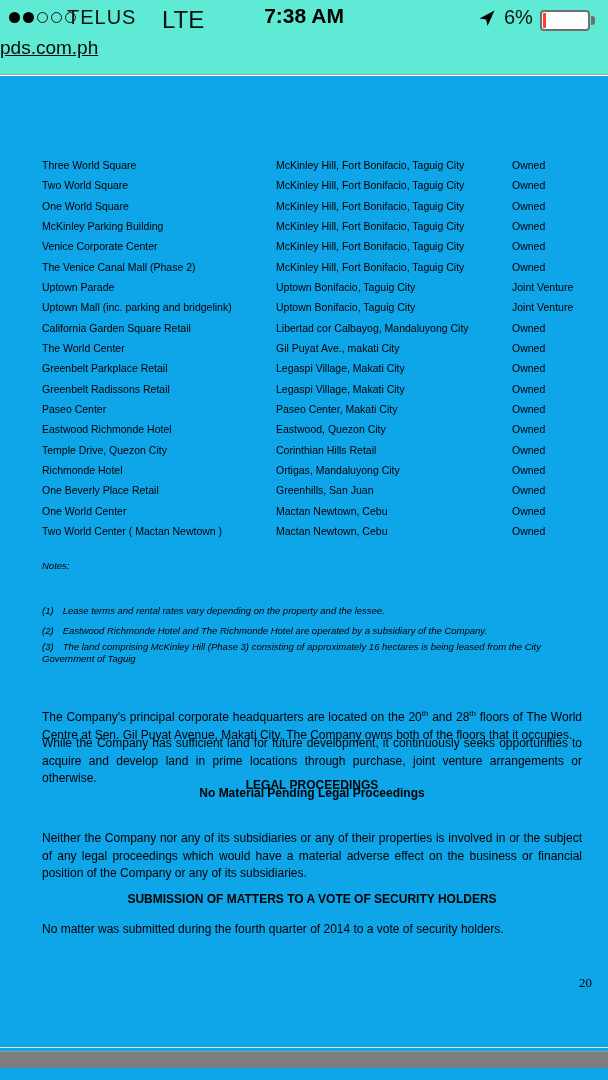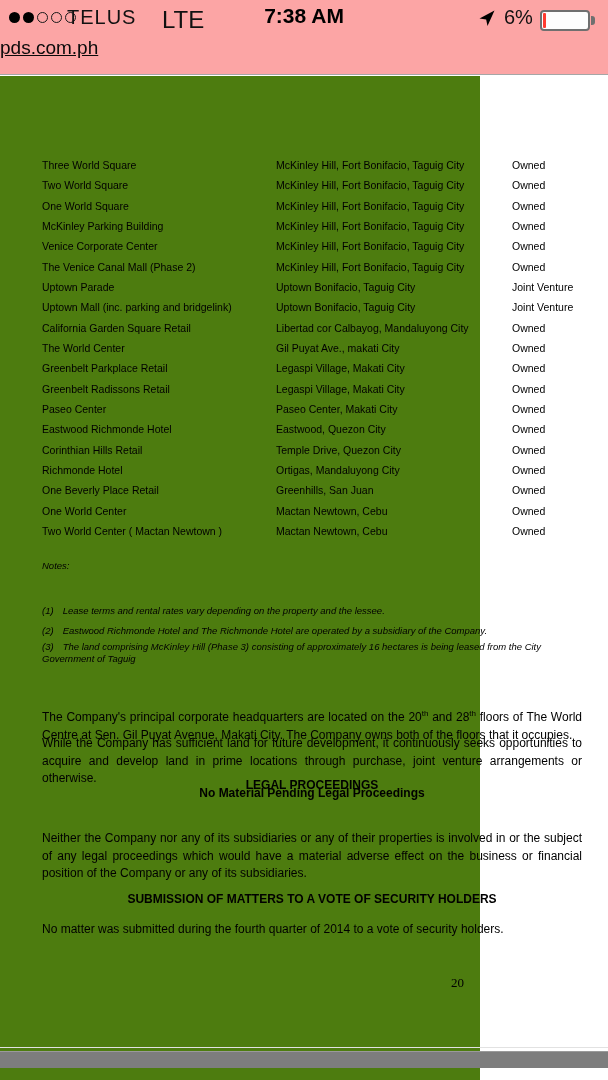--- a/index.html
+++ b/index.html
@@ -2,40 +2,40 @@
 <html><head>
 <meta charset="utf-8">
 <style>
   * { margin:0; padding:0; box-sizing:border-box; }
   html,body { width:608px; height:1080px; background:#fff; }
   body { font-family:"Liberation Sans", sans-serif; color:#000; position:relative; overflow:hidden; }
 
   
   .statusbar {
     position:absolute; top:0; left:0; width:608px; height:75px;
-    background:#fca5a5; border-bottom:1px solid #a6a6a6;
+    background:#5eead4; border-bottom:1px solid #a6a6a6;
   }
   .signal-dots { position:absolute; left:9px; top:12px; display:flex; gap:3px; }
   .dot { width:11px; height:11px; border-radius:50%; }
   .dot.filled { background:#000; }
   .dot.hollow { border:1.5px solid #1a1a1a; background:transparent; }
   .carrier { position:absolute; left:67px; top:6px; font-size:20px; letter-spacing:1px; color:#111; }
   .network { position:absolute; left:162px; top:6px; font-size:24px; color:#111; }
   .clock   { position:absolute; left:0; right:0; top:4px; text-align:center; font-size:21px; font-weight:700; color:#000; }
   .loc-arrow { position:absolute; left:477px; top:8px; width:20px; height:20px; }
   .batt-pct { position:absolute; left:504px; top:6px; font-size:20px; color:#111; }
   .battery { position:absolute; left:540px; top:10px; width:50px; height:21px;
              border:2px solid #6f6f6f; border-radius:4px; background:#fdfdfd; }
   .battery .level { position:absolute; left:1px; top:1px; bottom:1px; width:3px; background:#ff3b30; border-radius:1px; }
   .battery-cap { position:absolute; left:591px; top:16px; width:4px; height:9px; background:#6f6f6f;
                  border-radius:0 3px 3px 0; }
   .urlbar { position:absolute; left:0; right:0; top:37px; font-size:19px; color:#0a0a0a;text-decoration:underline; }
 
   
-  .page { position:absolute; top:76px; left:0; width:480px; height:1004px; background:#4d7c0f; }
+  .page { position:absolute; top:76px; left:0; width:608px; height:1004px; background:#0ea5e9; }
 
   .prop-table { position:absolute; top:79px; left:42px; right:20px; }
   .t-row { display:grid; grid-template-columns:234px 236px 1fr; height:20.33px; align-items:center; }
   .t-cell { font-size:10.5px; white-space:nowrap; color:#000; }
 
   .notes-label { position:absolute; top:484px; left:42px; font-size:9.5px; font-style:italic;text-align:right; }
   .note { position:absolute; left:42px; width:544px; font-size:9.5px; font-style:italic; line-height:12px; }
   .note .num { margin-right:9px; }
   .note-0 { top:529px; } .note-1 { top:549px; } .note-2 { top:565px; }
 
@@ -151,22 +151,22 @@
         <div class="t-cell c-name">Paseo Center</div>
         <div class="t-cell c-location">Paseo Center, Makati City</div>
         <div class="t-cell c-status">Owned</div>
       </div>
       <div class="t-row">
         <div class="t-cell c-name">Eastwood Richmonde Hotel</div>
         <div class="t-cell c-location">Eastwood, Quezon City</div>
         <div class="t-cell c-status">Owned</div>
       </div>
       <div class="t-row">
+        <div class="t-cell c-location">Temple Drive, Quezon City</div>
         <div class="t-cell c-name">Corinthian Hills Retail</div>
-        <div class="t-cell c-location">Temple Drive, Quezon City</div>
         <div class="t-cell c-status">Owned</div>
       </div>
       <div class="t-row">
         <div class="t-cell c-name">Richmonde Hotel</div>
         <div class="t-cell c-location">Ortigas, Mandaluyong City</div>
         <div class="t-cell c-status">Owned</div>
       </div>
       <div class="t-row">
         <div class="t-cell c-name">One Beverly Place Retail</div>
         <div class="t-cell c-location">Greenhills, San Juan</div>

